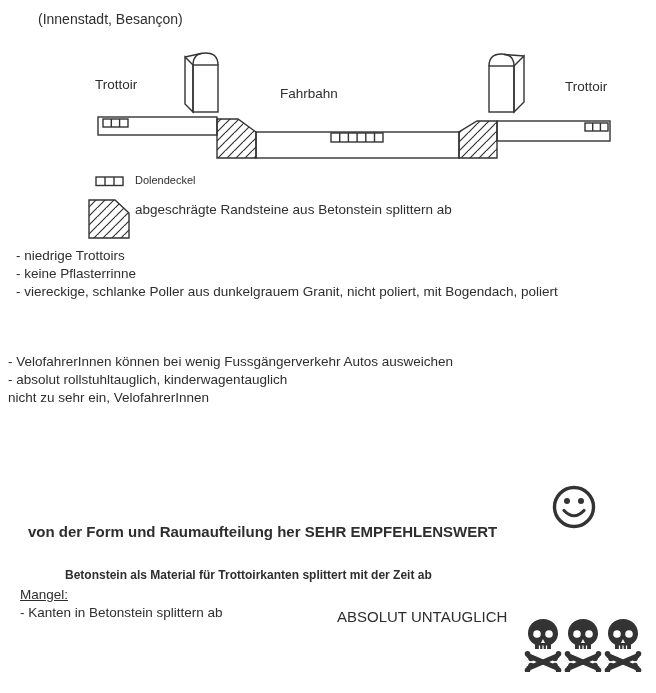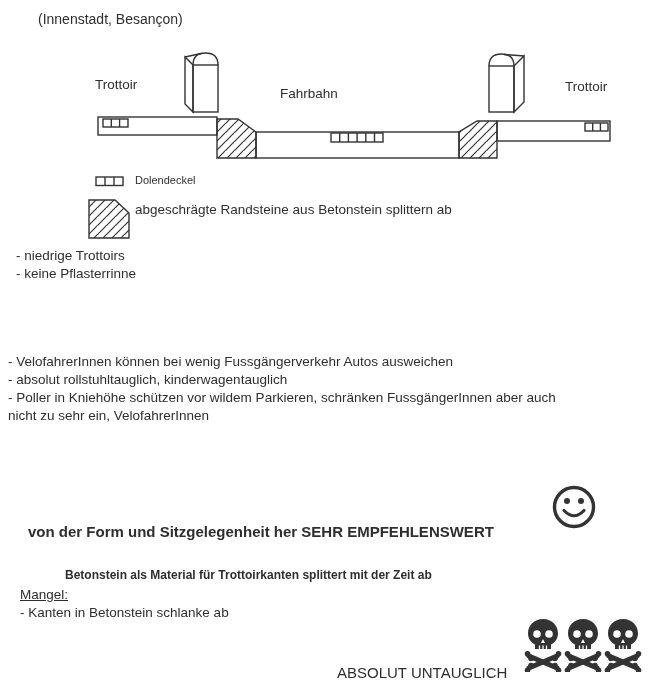--- a/index.html
+++ b/index.html
@@ -21,21 +21,21 @@
   .legend-row1-label { left:135px; top:174px; font-size:11px; }
   .legend-row2-icon { left:88px; top:199px; }
   .legend-row2-label { left:135px; top:202px; font-size:13.5px; }
   .features { left:8px; top:247px; font-size:13.5px; line-height:18px;margin-left:8px; }
   .advantages { left:8px; top:353px; font-size:13.5px; line-height:18px; }
   .verdict-pos { left:28px; top:523px; font-size:15px; font-weight:bold; }
   .smiley { left:551px; top:484px; }
   .defect { left:20px; top:550px; font-size:13.5px; line-height:18px;margin-top:36px; }
   .defect-heading { text-decoration:underline; }
   .verdict-neg-statement { left:65px; top:568px; font-size:12px; font-weight:bold; }
-  .verdict-neg-label { left:337px; top:664px; font-size:15px; }
+  .verdict-neg-label { left:337px; top:608px; font-size:15px; }
   .skulls { left:524px; top:618px; display:flex; gap:2px; }
   .line { white-space:nowrap; }
 </style>
 </head>
 <body>
 
 <div class="page">
 
   <div class="abs title-block">
     <div class="title-line2">(Innenstadt, Besançon)</div>
@@ -113,41 +113,41 @@
         <path d="M-1,10 L10,-1 M-1,19 L19,-1" stroke="#333" stroke-width="1.2" fill="none"></path>
       </pattern>
     </defs>
     <polygon points="1,1 27,1 41,14 41,39 1,39" fill="url(#diag2)" stroke="#333" stroke-width="1.4"></polygon>
   </svg>
   <div class="abs legend-row2-label">abgeschrägte Randsteine aus Betonstein splittern ab</div>
 
   <div class="abs features">
     <div class="line">- niedrige Trottoirs</div>
     <div class="line">- keine Pflasterrinne</div>
+    <div class="line">- viereckige, schlanke Poller aus dunkelgrauem Granit, nicht poliert, mit Bogendach, poliert</div>
   </div>
 
   <div class="abs advantages">
     <div class="line">- VelofahrerInnen können bei wenig Fussgängerverkehr Autos ausweichen</div>
     <div class="line">- absolut rollstuhltauglich, kinderwagentauglich</div>
-    <div class="line">- Poller in Kniehöhe schützen vor wildem Parkieren, schränken FussgängerInnen aber auch</div>
     <div class="line">nicht zu sehr ein, VelofahrerInnen</div>
   </div>
 
-  <div class="abs verdict-pos">von der Form und Sitzgelegenheit her SEHR EMPFEHLENSWERT</div>
+  <div class="abs verdict-pos">von der Form und Raumaufteilung her SEHR EMPFEHLENSWERT</div>
 
   <svg class="abs smiley" width="46" height="46" viewBox="0 0 46 46">
     <circle cx="23" cy="23" r="19.5" fill="none" stroke="#333" stroke-width="3.4"></circle>
     <circle cx="16" cy="17" r="3" fill="#333"></circle>
     <circle cx="30" cy="17" r="3" fill="#333"></circle>
     <path d="M13,26.5 Q23,37 33,26.5" fill="none" stroke="#333" stroke-width="3.2" stroke-linecap="round"></path>
   </svg>
 
   <div class="abs defect">
     <div class="line"><span class="defect-heading">Mangel:</span></div>
-    <div class="line">- Kanten in Betonstein schlanke ab</div>
+    <div class="line">- Kanten in Betonstein splittern ab</div>
   </div>
 
   <div class="abs verdict-neg-statement">Betonstein als Material für Trottoirkanten splittert mit der Zeit ab</div>
   <div class="abs verdict-neg-label">ABSOLUT UNTAUGLICH</div>
 
   <div class="abs skulls">
     <svg width="38" height="54" viewBox="0 0 38 54">
       <path d="M19,1 C28,1 34,7.5 34,15.5 C34,20.5 31,24.5 27,26.5 L27,31 L11,31 L11,26.5 C7,24.5 4,20.5 4,15.5 C4,7.5 10,1 19,1 Z" fill="#333"></path>
       <circle cx="13" cy="16" r="3.8" fill="#fff"></circle>
       <circle cx="25" cy="16" r="3.8" fill="#fff"></circle>

